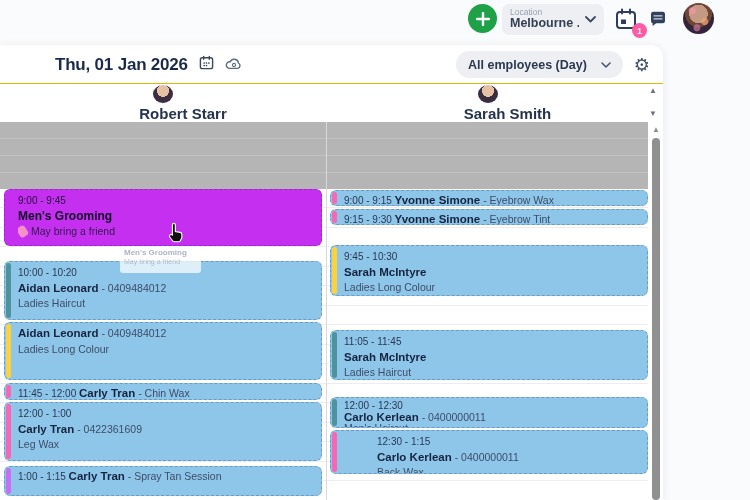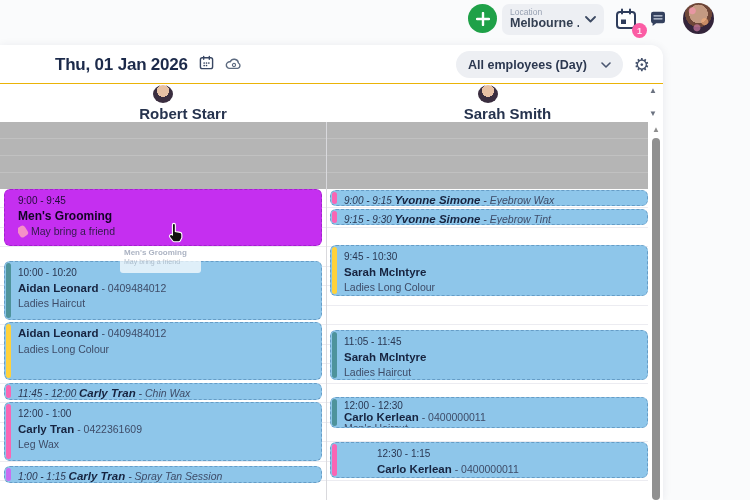--- a/index.html
+++ b/index.html
@@ -62,21 +62,21 @@
   #events-col-0 { left:4px; width:318px; }
   #events-col-1 { left:330px; width:318px; }
 
   .event { position:absolute; left:0; width:100%; background:var(--event-blue);
            border:1px dashed rgba(70,125,170,.55); border-radius:6px;
            padding:2px 8px 0 13px; overflow:hidden; cursor:pointer; }
   .event .line { line-height:13.5px; white-space:nowrap; overflow:hidden; }
   .event .time { font-size:10px; color:#2a3752; }
   .event .name { font-size:11.5px; font-weight:bold; color:#16233f; }
   .event .svc, .event .phone { font-size:10.5px; color:#3e4c68; }
-  .event.compact { padding-top:1px;font-style:italic; }
+  .event.compact { padding-top:1px; }
   .event.compact .line { line-height:14px; }
   .event.dense { padding-top:1px; }
   .event.dense .line { line-height:10px; }
   .event.magenta { background:var(--event-magenta); border-color:rgba(120,20,160,.45); }
   .event.magenta .time { color:#230c3a; }
   .event.magenta .name { color:#120424; font-size:12px; }
   .event.magenta .svc { color:#311b4a; }
   .bar { position:absolute; left:1px; top:1px; bottom:1px; width:5px; border-radius:3px; }
   .tag-icon { display:inline-block; width:9px; height:11px; background:#f590c8; border-radius:3px;
            transform:rotate(-32deg); margin-right:4px; vertical-align:-2px; }
@@ -203,21 +203,21 @@
         <div class="event compact" style="top: 261px; height: 17px;">
           <span class="bar" style="background: var(--bar-pink);"></span>
           <div class="line"><span class="time">11:45 - 12:00  </span><span class="name">Carly Tran</span><span class="svc"> - Chin Wax</span></div>
         </div>
         <div class="event" style="top: 280px; height: 59px;">
           <span class="bar" style="background: var(--bar-pink);"></span>
           <div class="line"><span class="time">12:00 - 1:00</span></div>
           <div class="line"><span class="name">Carly Tran</span><span class="phone"> - 0422361609</span></div>
           <div class="line"><span class="svc">Leg Wax</span></div>
         </div>
-        <div class="event compact" style="top: 344px; height: 17px; border-radius: 6px;">
+        <div class="event compact" style="top: 344px; height: 30px; border-radius: 6px;">
           <span class="bar" style="background: var(--bar-violet);"></span>
           <div class="line"><span class="time">1:00 - 1:15  </span><span class="name">Carly Tran</span><span class="svc"> - Spray Tan Session</span></div>
         </div>
       </div>
     <div class="events-col" id="events-col-1">
         <div class="event compact" style="top: 68px; height: 16px;">
           <span class="bar" style="background: var(--bar-pink);"></span>
           <div class="line"><span class="time">9:00 - 9:15  </span><span class="name">Yvonne Simone</span><span class="svc"> - Eyebrow Wax</span></div>
         </div>
         <div class="event compact" style="top: 87px; height: 16px;">
@@ -235,21 +235,21 @@
           <div class="line"><span class="time">11:05 - 11:45</span></div>
           <div class="line"><span class="name">Sarah McIntyre</span></div>
           <div class="line"><span class="svc">Ladies Haircut</span></div>
         </div>
         <div class="event dense" style="top: 275px; height: 31px;">
           <span class="bar" style="background: var(--bar-teal);"></span>
           <div class="line"><span class="time">12:00 - 12:30</span></div>
           <div class="line"><span class="name">Carlo Kerlean</span><span class="phone"> - 0400000011</span></div>
           <div class="line"><span class="svc">Men's Haircut</span></div>
         </div>
-        <div class="event" style="top: 320px; height: 36px; padding-left: 46px;">
+        <div class="event" style="top: 308px; height: 44px; padding-left: 46px;">
           <span class="bar" style="background: var(--bar-pink);"></span>
           <div class="line"><span class="time">12:30 - 1:15</span></div>
           <div class="line"><span class="name">Carlo Kerlean</span><span class="phone"> - 0400000011</span></div>
           <div class="line"><span class="svc">Back Wax</span></div>
         </div>
       </div>
 
     <div class="drag-ghost">
       <div class="g1">Men's Grooming</div>
       <div class="g2">May bring a friend</div>

